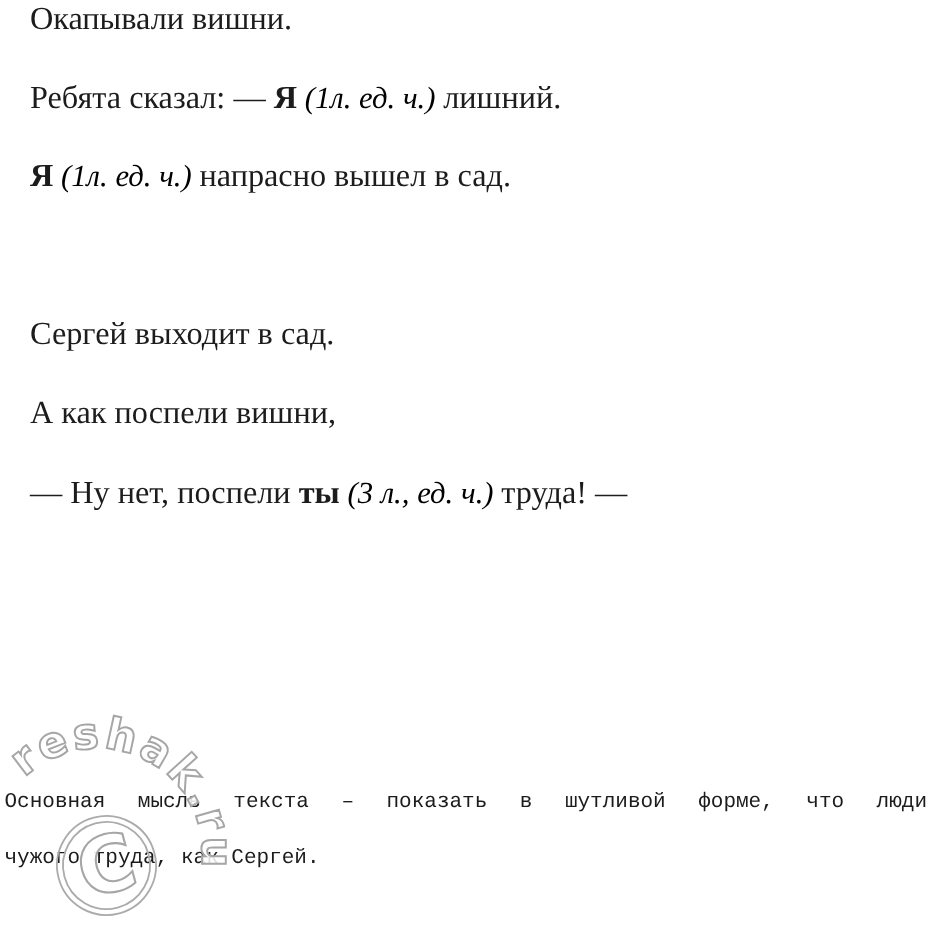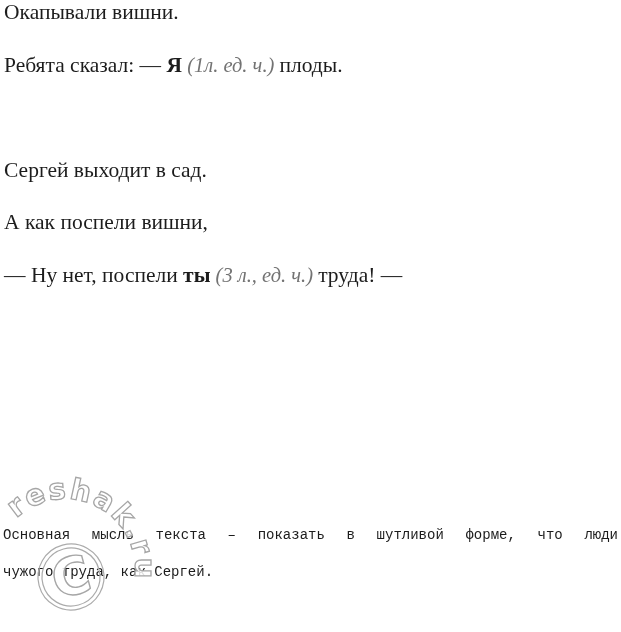--- a/index.html
+++ b/index.html
@@ -7,33 +7,33 @@
   body {
     width: 621px; height: 632px;
     position: relative;
     background: #ffffff;
     overflow: hidden;
     font-family: "Liberation Serif", "DejaVu Serif", serif;
     color: #1c1c1c;
   }
   .poem {
     position: absolute;
-    top: 0; left: 4px; right: 2px;
+    top: 0; left: 20px; right: 2px;
     font-size: 21.5px;
   }
   .pline {
     height: 52.6px;
     line-height: 25px;
     white-space: pre;
   }
   .spacer { height: 52.6px; }
   .pronoun { font-weight: 700; }
   .note {
     font-style: italic;
-    color: #737373;
+    color: #000000;
     font-size: 20.5px;
   }
   .conclusion {
     position: absolute;
     top: 517px; left: 3px;
     width: 615px;
     font-size: 14px;
     line-height: 37.2px;
     font-family: Liberation Mono, monospace;
   }
@@ -69,21 +69,22 @@
     stroke-width: 1.4px;
   }
 </style>
 </head>
 <body>
 
 <div class="page">
 
   <div class="poem">
     <div class="pline"><span>Окапывали вишни.</span></div>
-    <div class="pline"><span>Ребята сказал: — </span><span class="pronoun">Я</span><span class="note"> (1л. ед. ч.) </span><span>плоды.</span></div>
+    <div class="pline"><span>Ребята сказал: — </span><span class="pronoun">Я</span><span class="note"> (1л. ед. ч.) </span><span>лишний.</span></div>
+    <div class="pline"><span class="pronoun">Я</span><span class="note"> (1л. ед. ч.) </span><span>напрасно вышел в сад.</span></div>
 
     <div class="spacer"></div>
 
     <div class="pline"><span>Сергей выходит в сад.</span></div>
     <div class="pline"><span>А как поспели вишни,</span></div>
     <div class="pline"><span>— Ну нет, поспели </span><span class="pronoun">ты</span><span class="note"> (3 л., ед. ч.) </span><span>труда! —</span></div>
   </div>
 
   <div class="conclusion">
     <div class="just">Основная мысль текста – показать в шутливой форме, что люди</div>

